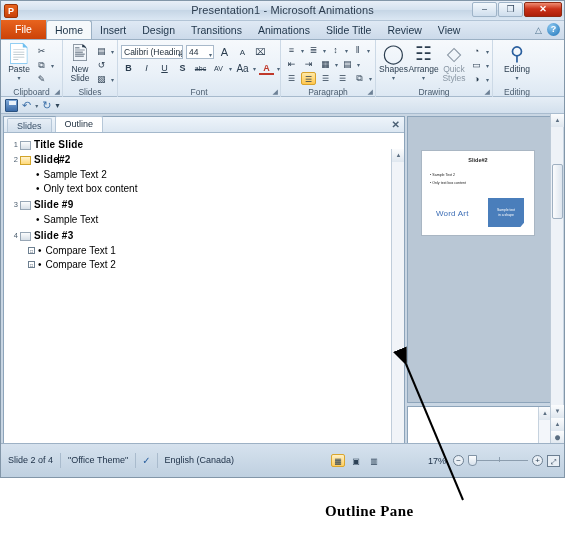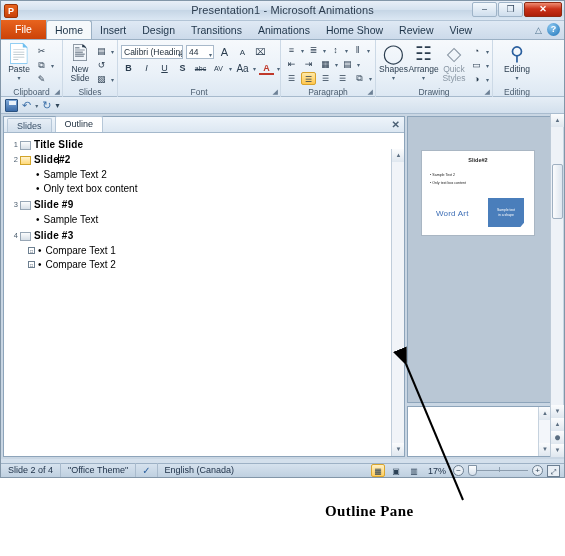--- a/index.html
+++ b/index.html
@@ -234,33 +234,33 @@
 
   .notes-pane {
     position: absolute; left: 406px; top: 292px; width: 144px; height: 51px;
     background: #fff; border: 1px solid #8da4ba;
   }
   .notes-text { font-size: 9.5px; color: #2a2a2a; padding: 4px 0 0 5px; }
   .notes-sb { position: absolute; right: 0; top: 0; bottom: 0; width: 12px; background: #f3f6fa; border-left: 1px solid #c6d2de; }
 
   
   .statusbar {
-    position: absolute; left: 0; bottom: 0; width: 563px; height: 14px;
+    position: absolute; left: 0; bottom: 0; width: 563px; height: 34px;
     background: linear-gradient(to bottom,#d6e2ee,#bfd0e0);
     border-top: 1px solid #9db1c5;
     display: flex; align-items: center; font-size: 9px; color: #20334a;
   }
   .sb-cell { padding: 0 7px; border-right: 1px solid #a9bbcd; line-height: 15px; height: 15px; }
   .sb-right { margin-left: auto; display: flex; align-items: center; gap: 4px; padding-right: 4px; }
   .viewbtn {
     width: 14px; height: 13px; font-size: 8px; text-align: center; line-height: 13px; color: #2c4156;
     border: 1px solid transparent;
   }
   .viewbtn.on { background: linear-gradient(to bottom,#fff0c4,#ffce5e); border-color: #d9a52e; border-radius: 2px; }
-  .zoom-pct { font-size: 9px; color: #20334a; padding: 0 3px; }
+  .zoom-pct { font-size: 9px; color: #20334a; padding: 0 3px; margin-left: 40px; }
   .zoom-circ {
     width: 11px; height: 11px; border: 1px solid #6b7e91; border-radius: 50%;
     font-size: 8px; text-align: center; line-height: 9px; color: #2c4156; background: #e9eff5;
   }
   .zoom-track { width: 60px; height: 1px; background: #8c9dae; position: relative; }
   .zoom-handle {
     position: absolute; left: 0px; top: -5px; width: 9px; height: 11px;
     background: linear-gradient(to bottom,#fdfeff,#d8e2ec);
     border: 1px solid #8193a5; border-radius: 0 0 4px 4px;
   }
@@ -293,21 +293,21 @@
     </div>
   </div>
 
   <div class="tabbar">
     <div class="tab-file">File</div>
     <div class="tab active">Home</div>
     <div class="tab">Insert</div>
     <div class="tab">Design</div>
     <div class="tab">Transitions</div>
     <div class="tab">Animations</div>
-    <div class="tab">Home Show</div>
+    <div class="tab">Slide Title</div>
     <div class="tab">Review</div>
     <div class="tab">View</div>
     <div class="help-icons">
       <span class="ico-up">△</span>
       <span class="ico-help">?</span>
     </div>
   </div>
 
   <div class="ribbon">
 

